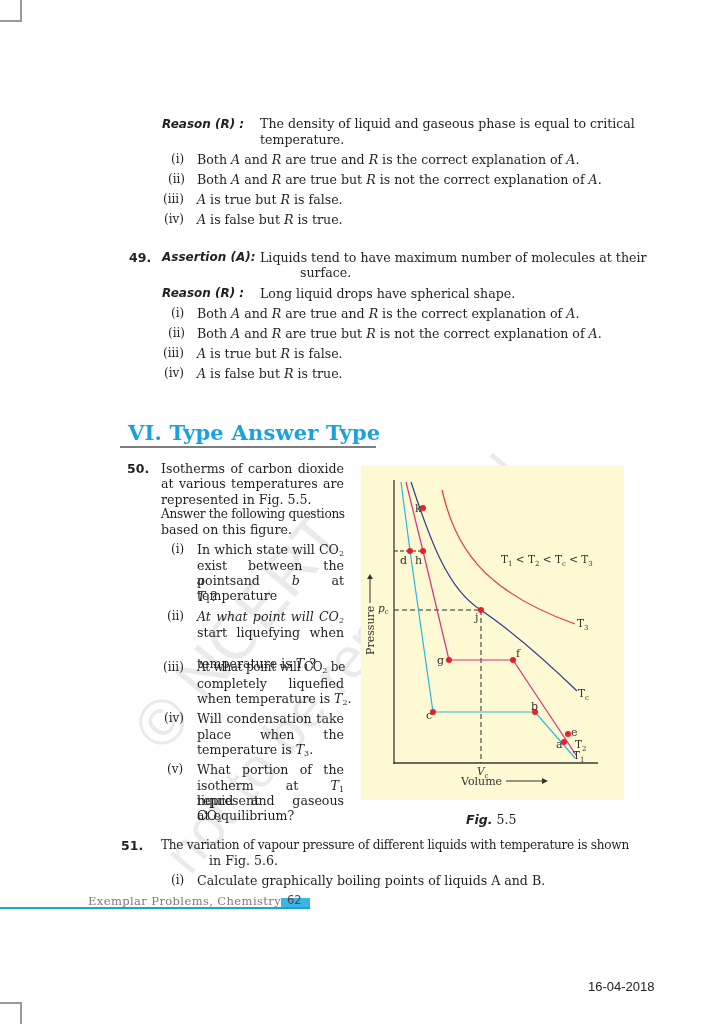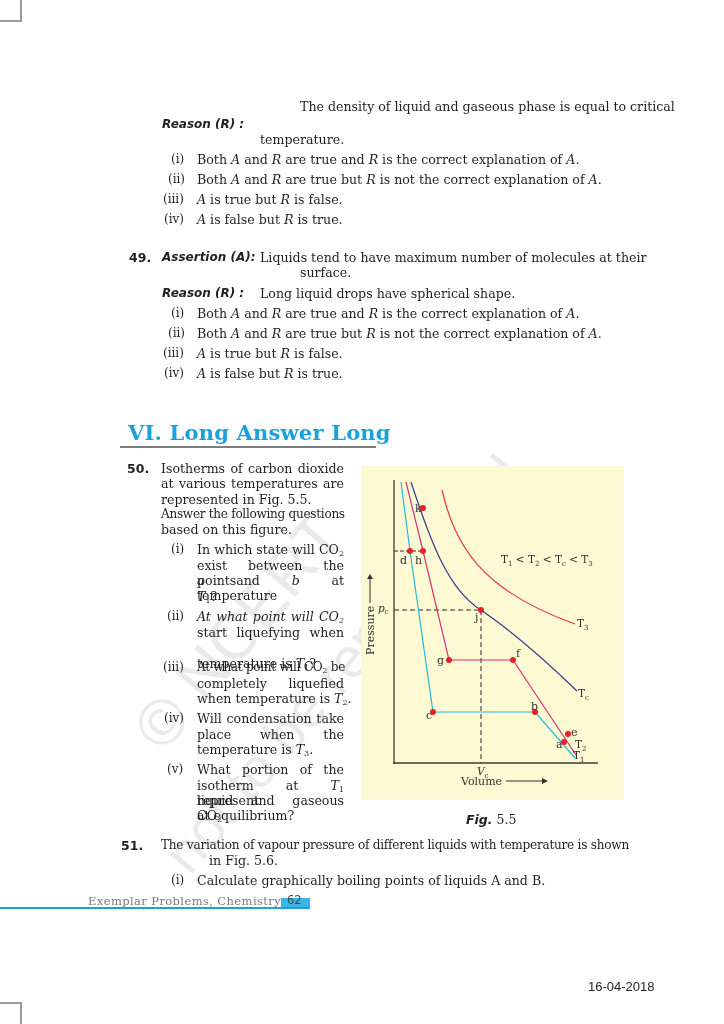--- a/index.html
+++ b/index.html
@@ -41,21 +41,21 @@
 
 <div class="watermark" style="left:175px; top:690px; transform: rotate(-50deg);">
   <span>© NCERT</span>
 </div>
 <div class="watermark" style="left:200px; top:820px; transform: rotate(-50deg); font-size:56px;">
   <span>not to be republished</span>
 </div>
 
 <div>
   <div class="t lbl" style="left:162px; top:117px;">Reason (R) :</div>
-  <div class="t" style="left:260px; top:99px;margin-left:40px;">The density of liquid and gaseous phase is equal to critical</div>
+  <div class="t" style="left:260px; top:116px;">The density of liquid and gaseous phase is equal to critical</div>
   <div class="t" style="left:260px; top:132px;">temperature.</div>
 </div>
 <div>
   <div class="t rn" style="left:171px; top:152px;">(i)</div>
   <div class="t" style="left:197px; top:152px;">Both <i>A</i> and <i>R</i> are true and <i>R</i> is the correct explanation of <i>A</i>.</div>
   <div class="t rn" style="left:168px; top:172px;">(ii)</div>
   <div class="t" style="left:197px; top:172px;">Both <i>A</i> and <i>R</i> are true but <i>R</i> is not the correct explanation of <i>A</i>.</div>
   <div class="t rn" style="left:163px; top:192px;">(iii)</div>
   <div class="t" style="left:197px; top:192px;"><i>A</i> is true but <i>R</i> is false.</div>
   <div class="t rn" style="left:164px; top:212px;">(iv)</div>
@@ -73,21 +73,21 @@
   <div class="t rn" style="left:171px; top:306px;">(i)</div>
   <div class="t" style="left:197px; top:306px;">Both <i>A</i> and <i>R</i> are true and <i>R</i> is the correct explanation of <i>A</i>.</div>
   <div class="t rn" style="left:168px; top:326px;">(ii)</div>
   <div class="t" style="left:197px; top:326px;">Both <i>A</i> and <i>R</i> are true but <i>R</i> is not the correct explanation of <i>A</i>.</div>
   <div class="t rn" style="left:163px; top:346px;">(iii)</div>
   <div class="t" style="left:197px; top:346px;"><i>A</i> is true but <i>R</i> is false.</div>
   <div class="t rn" style="left:164px; top:366px;">(iv)</div>
   <div class="t" style="left:197px; top:366px;"><i>A</i> is false but <i>R</i> is true.</div>
 </div>
 
-<div class="section-title">VI. Long Answer Long</div>
+<div class="section-title">VI. Type Answer Type</div>
 <div class="section-rule"></div>
 
 <div>
   <div class="t num" style="left:127px; top:461px;">50.</div>
   <div class="t just" style="left:161px; top:461px; width:183px;">Isotherms of carbon dioxide</div>
   <div class="t just" style="left:161px; top:476px; width:183px;">at various temperatures are</div>
   <div class="t" style="left:161px; top:492px;">represented in Fig. 5.5.</div>
   <div class="t" style="left:161px; top:507px; font-size:12.1px; letter-spacing:-0.3px;">Answer the following questions</div>
   <div class="t" style="left:161px; top:522px;">based on this figure.</div>
 

